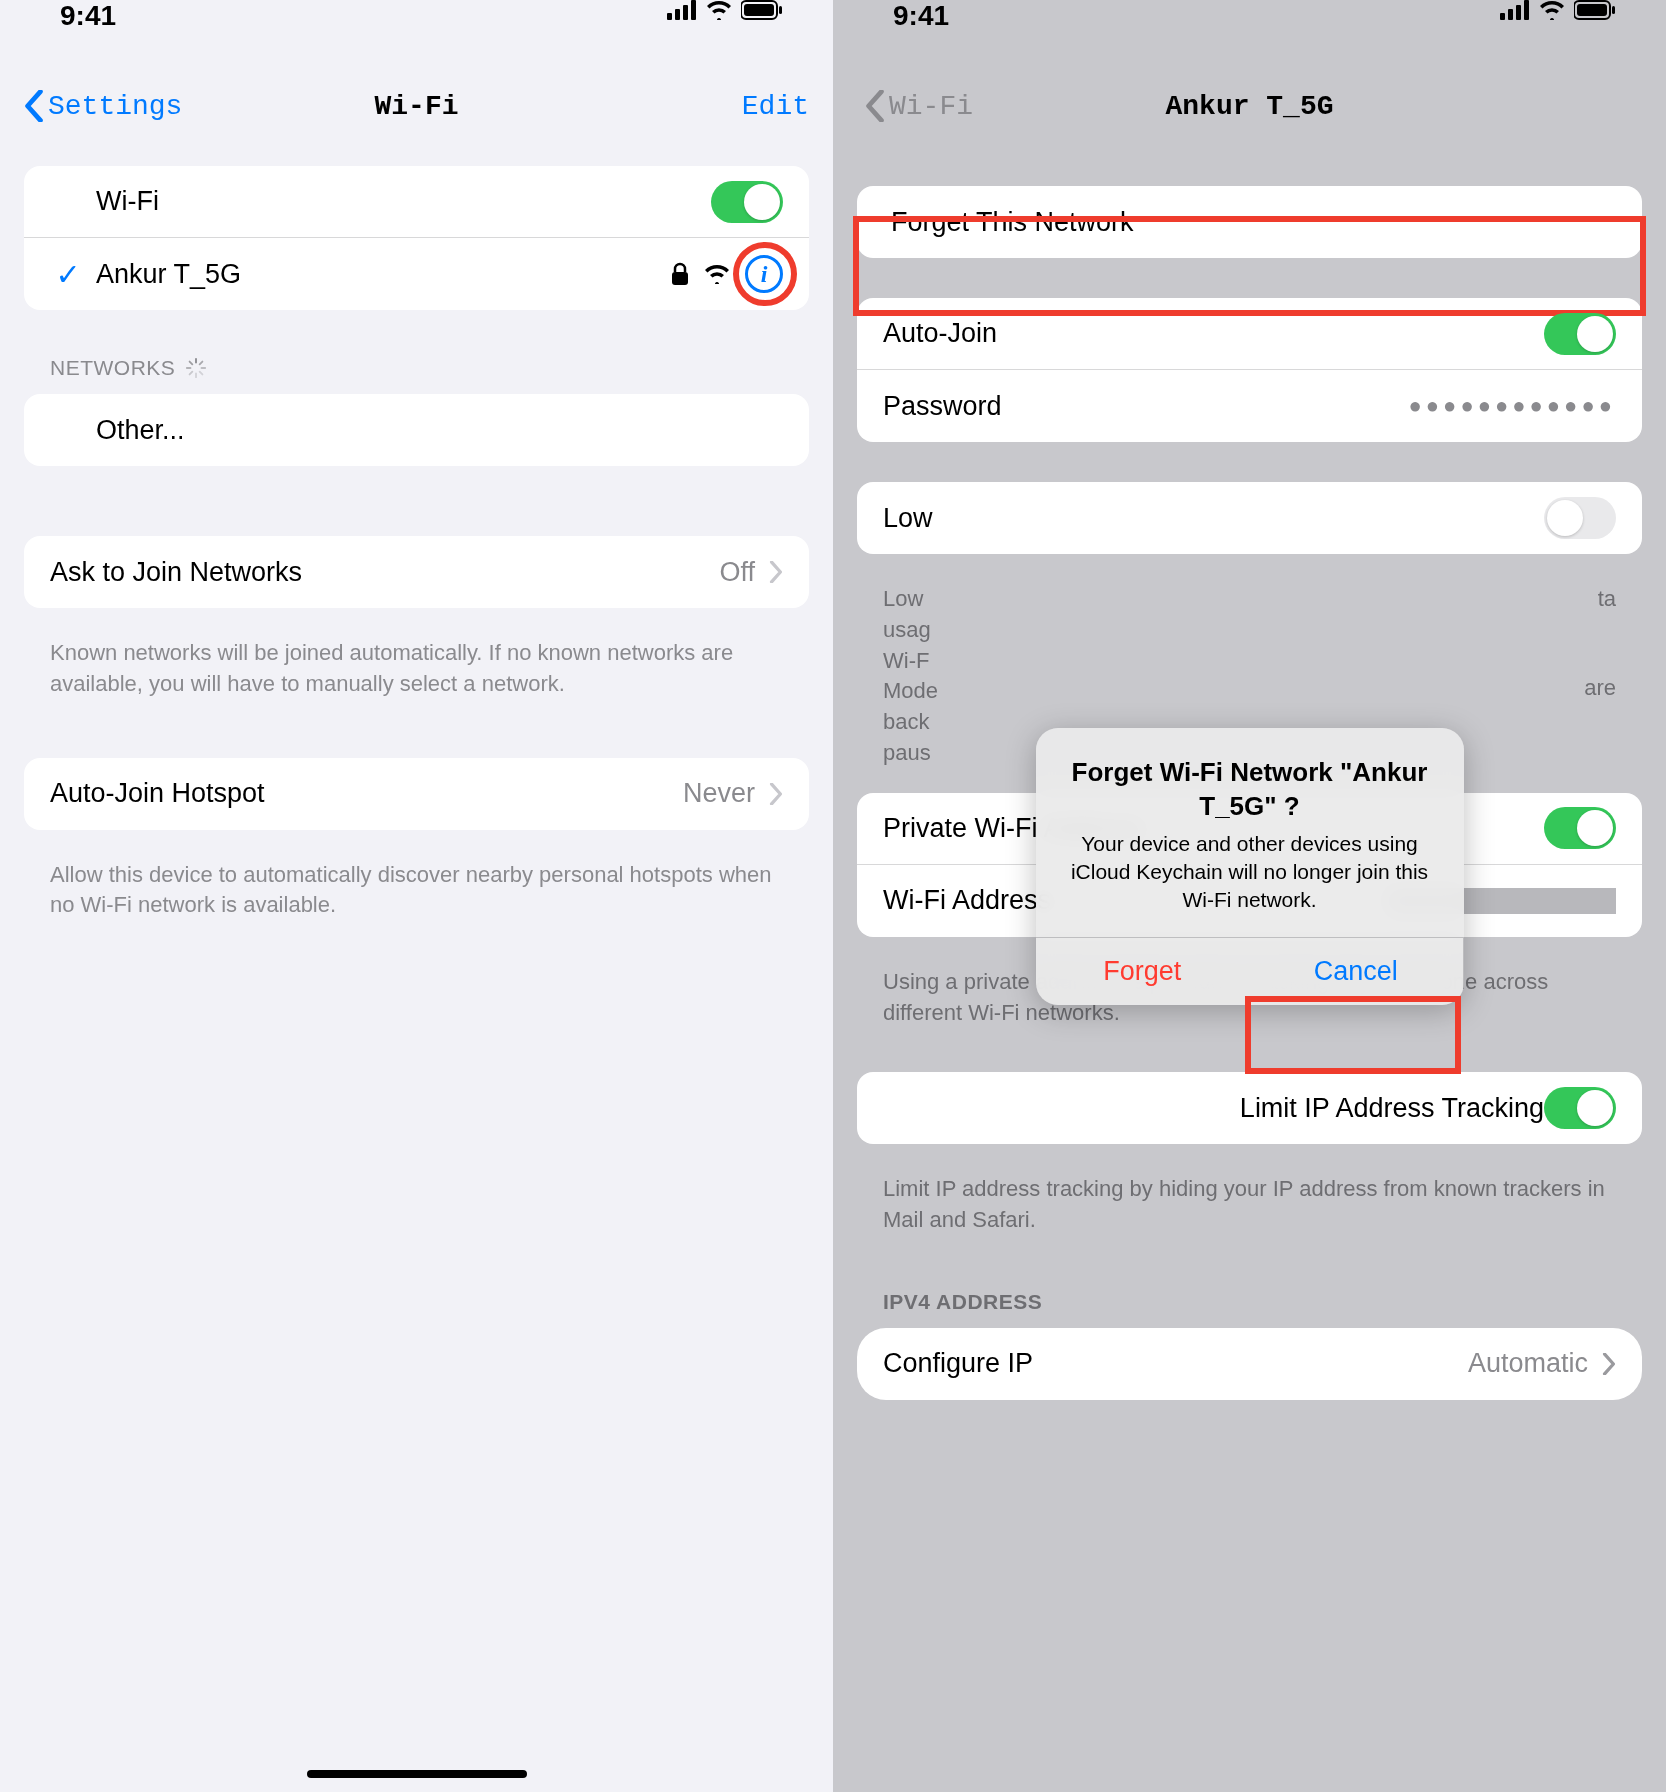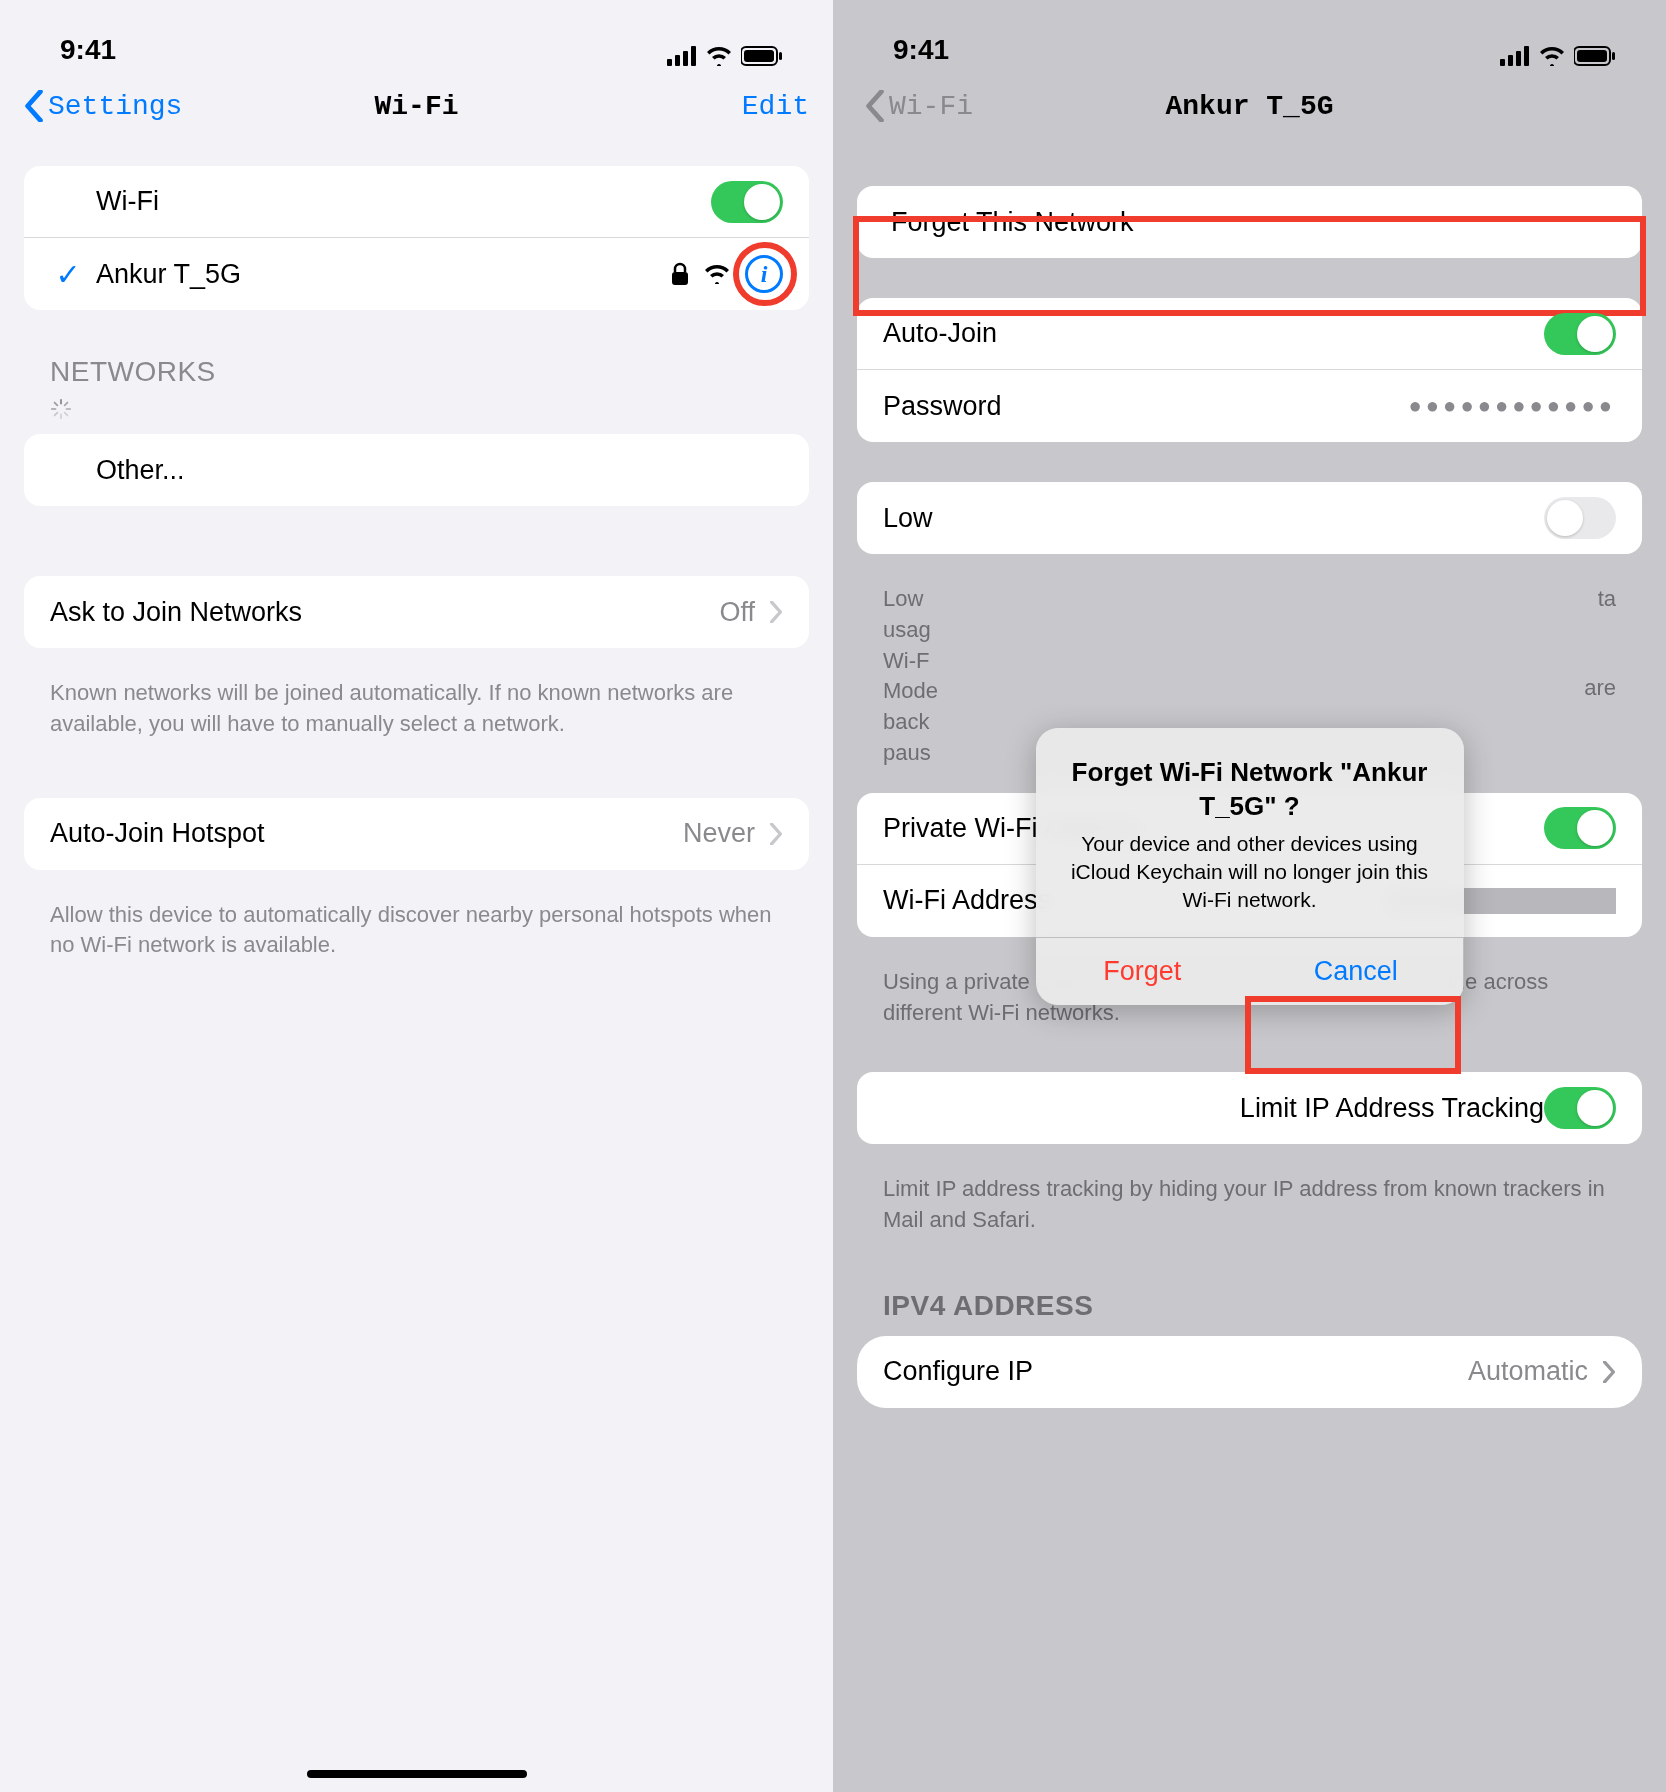--- a/index.html
+++ b/index.html
@@ -17,21 +17,21 @@
     overflow: hidden;
   }
   .phone.left  { background: #f2f2f7; }
   .phone.right { background: #c8c8cc; }
 
   
   .status-bar {
     height: 70px;
     display: flex;
     justify-content: space-between;
-    align-items: flex-end;
+    align-items: flex-start;
     padding: 0 50px 4px 60px;
     font-size: 28px;
     font-weight: 600;
   }
   .status-icons { display: flex; align-items: center; gap: 8px; }
   .status-icons svg { display: block; }
 
   
   .nav-bar {
     display: flex;
@@ -77,27 +77,27 @@
     font-size: 27px;
     border-bottom: 1px solid rgba(60,60,67,0.2);
   }
   .row:last-child { border-bottom: none; }
   .row-label { flex: 1; }
   .row-pad-indent { padding-left: 72px; }
   .row-right { display: flex; align-items: center; gap: 14px; color: #8a8a8e; }
   .chev-right { width: 14px; height: 22px; }
 
   .section-header {
-    font-size: 28px;
+    font-size: 21px;
     color: #8a8a8e;
     letter-spacing: 0.5px;
     padding: 26px 50px 10px;
     display: flex;
+    align-items: center;
     gap: 10px;
-    flex-direction: column;
   }
   .section-footer {
     font-size: 22px;
     color: #8a8a8e;
     padding: 10px 50px 14px;
     line-height: 1.4;
   }
 
   
   .switch {

